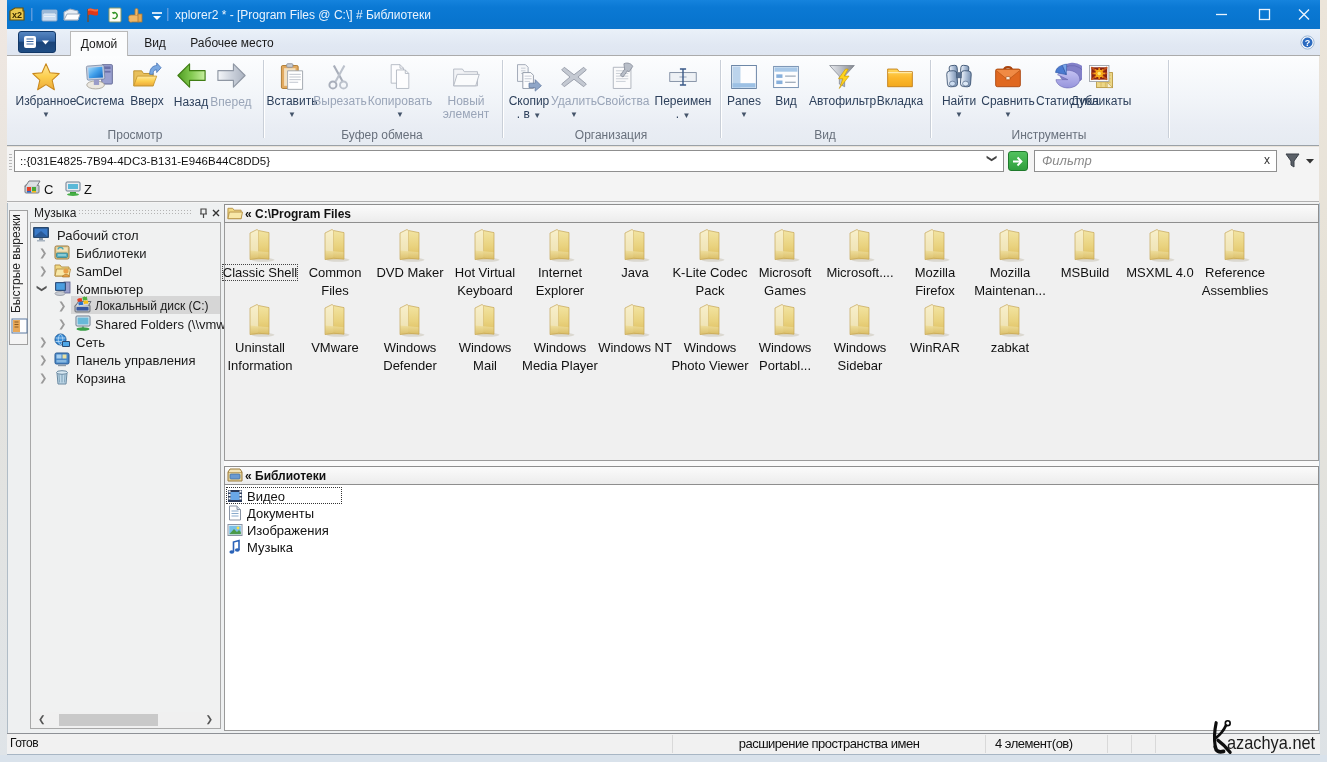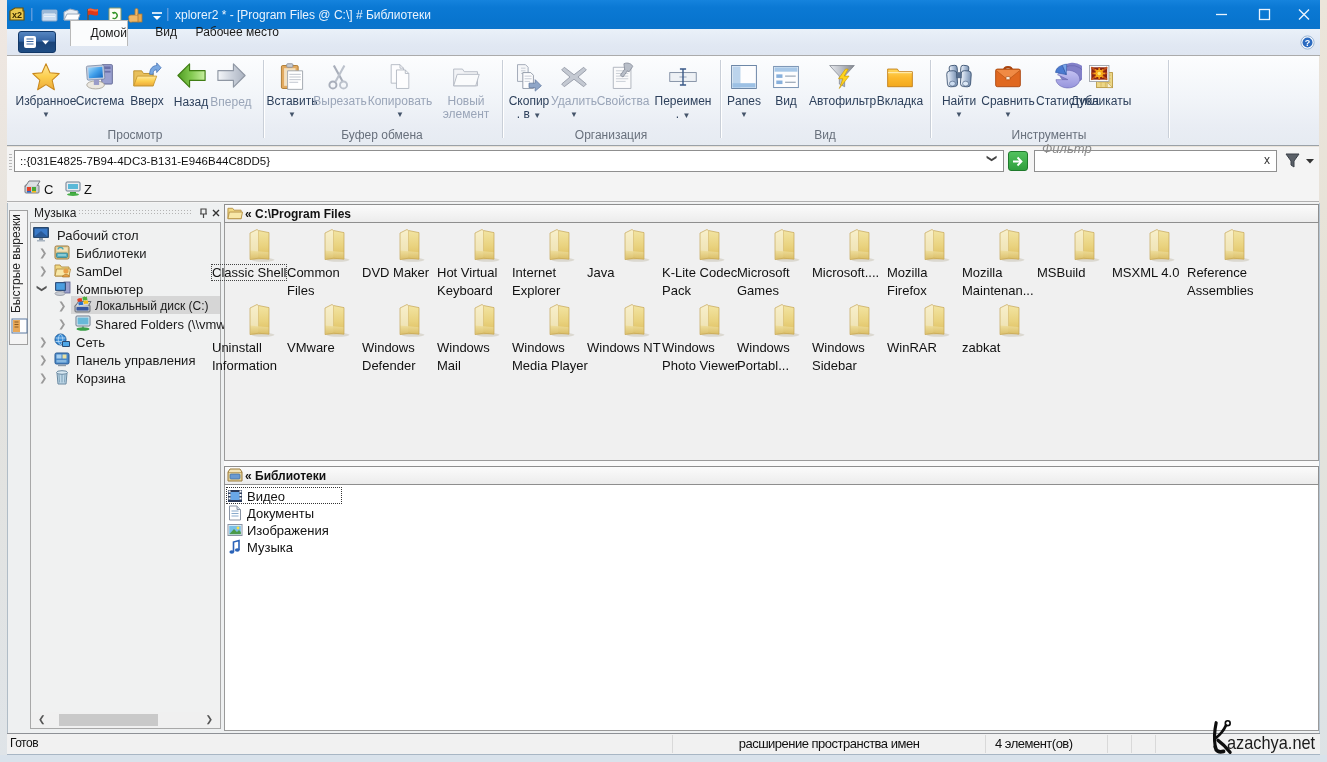--- a/index.html
+++ b/index.html
@@ -8,21 +8,21 @@
 
 #edgeL{left:0;top:0;width:7px;height:762px;background:linear-gradient(180deg,#f0e8e2,#e4e2dc 40%,#dfe4e8)}
 #edgeR{left:1320px;top:0;width:7px;height:762px;background:linear-gradient(180deg,#ece5da,#e6e2d8 40%,#dde2e6)}
 #edgeB{left:0;top:755px;width:1327px;height:7px;background:#d9e2eb}
 
 #tbar{left:7px;top:0;width:1313px;height:29px;background:linear-gradient(180deg,#1583dd 0%,#0b79d4 25%,#0875cf 70%,#0b74cb 100%)}
 #title{left:175px;top:8px;font-size:12px;color:#eaf3fd}
 
 #trow{left:7px;top:29px;width:1313px;height:27px;background:linear-gradient(180deg,#eaf1f9,#e1e8f3 60%,#dfe6f1);border-bottom:1px solid #ababab}
 #menubtn{left:18px;top:31px;width:38px;height:22px;border-radius:3px;background:linear-gradient(180deg,#5585c0 0%,#3465a4 45%,#1a4478 52%,#1f4d84 100%);border:1px solid #123868}
-.tab{top:20px;height:25px;font-size:12px;color:#1a1a1a;text-align:right;line-height:25px}
+.tab{top:31px;height:25px;font-size:12px;color:#1a1a1a;text-align:center;line-height:25px}
 #tab1{left:70px;width:58px;background:#fbfcfd;border:1px solid #b9b9b9;border-bottom:none;height:26px}
 
 #ribbon{left:7px;top:56px;width:1312px;height:90px;background:linear-gradient(180deg,#fcfdfe 0%,#f2f5f9 45%,#e9edf4 80%,#e6ebf2 100%);border-bottom:1px solid #9aa1a8}
 .rsep{top:60px;width:1px;height:78px;background:#c9cfd8;box-shadow:1px 0 0 #ffffff}
 .rbtn{top:60px;text-align:center;font-size:12px;color:#2e415c}
 .rbtn svg{display:block;margin:2px auto 0}
 .rlab{margin-top:3px;line-height:13px}
 .dis{color:#9aa5b8}
 .dd{font-size:8px;line-height:8px;color:#44546a;margin-top:3px}
 .glab{top:128px;font-size:12px;color:#68707c;text-align:center}
@@ -41,21 +41,21 @@
 #phead{left:30px;top:204px;width:191px;height:18px;font-size:12px;color:#222;background:#eef0f1}
 #tree{left:30px;top:222px;width:191px;height:507px;background:#f0f1f1;border:1px solid #a8a8a8}
 .ti{position:absolute;font-size:13px;color:#1a1a1a;white-space:nowrap}
 .tarr{position:absolute;font-size:10px;color:#9a9a9a}
 
 #hd1{left:224px;top:204px;width:1095px;height:19px;background:linear-gradient(180deg,#fbfbfb,#ececec);border:1px solid #8e8e8e;font-size:13px}
 #files{left:224px;top:223px;width:1095px;height:238px;background:#f0f0f0;border:1px solid #9a9a9a;border-top:none}
 #gap2{left:224px;top:461px;width:1095px;height:5px;background:#fafafa}
 #hd2{left:224px;top:466px;width:1095px;height:19px;background:linear-gradient(180deg,#fbfbfb,#ececec);border:1px solid #8e8e8e;font-size:13px}
 #list2{left:224px;top:485px;width:1095px;height:246px;background:#ffffff;border:1px solid #9a9a9a;border-top:none}
-.cell{position:absolute;width:96px;}
+.cell{position:absolute;width:96px;text-align:center}
 .cell svg{display:block;margin:0 auto}
 .flab{font-size:13px;line-height:18px;color:#111;margin-top:0px;white-space:nowrap}
 .li{position:absolute;font-size:13px;color:#111;white-space:nowrap}
 
 #sbar{left:7px;top:733px;width:1313px;height:22px;background:#f1f1f1;border-top:1px solid #8e9196;border-bottom:1px solid #a8b6c4;font-size:13px;color:#111}
 .ssep{position:absolute;top:2px;width:1px;height:18px;background:#d9d9d9}
 </style></head>
 <body>
 <div class="a" id="edgeL"></div>
 <div class="a" id="edgeR"></div>
@@ -321,21 +321,21 @@
   </div>
 <div class="a" id="arow"></div>
 <div class="a" style="left:9px;top:152px;width:3px;height:18px;background:repeating-linear-gradient(0deg,#b8b8b8 0 1px,transparent 1px 3px)"></div>
 <div class="a" id="acombo">::{031E4825-7B94-4DC3-B131-E946B44C8DD5}</div>
 <div class="a" id="gobtn"></div>
 <div class="a" id="fbox"></div>
 <div class="a" style="left:988px;top:153px;font-size:10px;color:#444;transform:rotate(90deg)">❯</div>
 <svg class="a" style="left:1012px;top:156px" width="12" height="11" viewBox="0 0 12 11">
     <path d="M1 5.5 H9 M5.5 1.5 L9.5 5.5 L5.5 9.5" fill="none" stroke="#fff" stroke-width="1.8"></path>
   </svg>
-<div class="a" style="left:1042px;top:141px;font-size:13px;font-style:italic;color:#8a8a8a">Фильтр</div>
+<div class="a" style="left:1042px;top:153px;font-size:13px;font-style:italic;color:#8a8a8a">Фильтр</div>
 <div class="a" style="left:1264px;top:153px;font-size:12px;color:#333">x</div>
 <svg class="a" style="left:1285px;top:152px" width="30" height="18" viewBox="0 0 30 18">
     <path d="M1 2 L14 2 L9 9 L9 15 L6 13 L6 9 Z" fill="#5a6068" stroke="#3a4048"></path>
     <path d="M21 7 L25 11.5 L29 7 Z" fill="#333"></path>
   </svg>
 <div class="a" id="drow"></div>
 <svg class="a" style="left:24px;top:180px" width="17" height="16" viewBox="0 0 17 16">
     <rect x="1" y="5" width="14" height="8" rx="1" fill="#c8ccd2" stroke="#787c84"></rect>
     <path d="M1 7 L5 1 L16 1 L13 6" fill="#dde0e4" stroke="#787c84"></path>
     <rect x="3" y="7" width="4" height="4" fill="#e84028"></rect>

